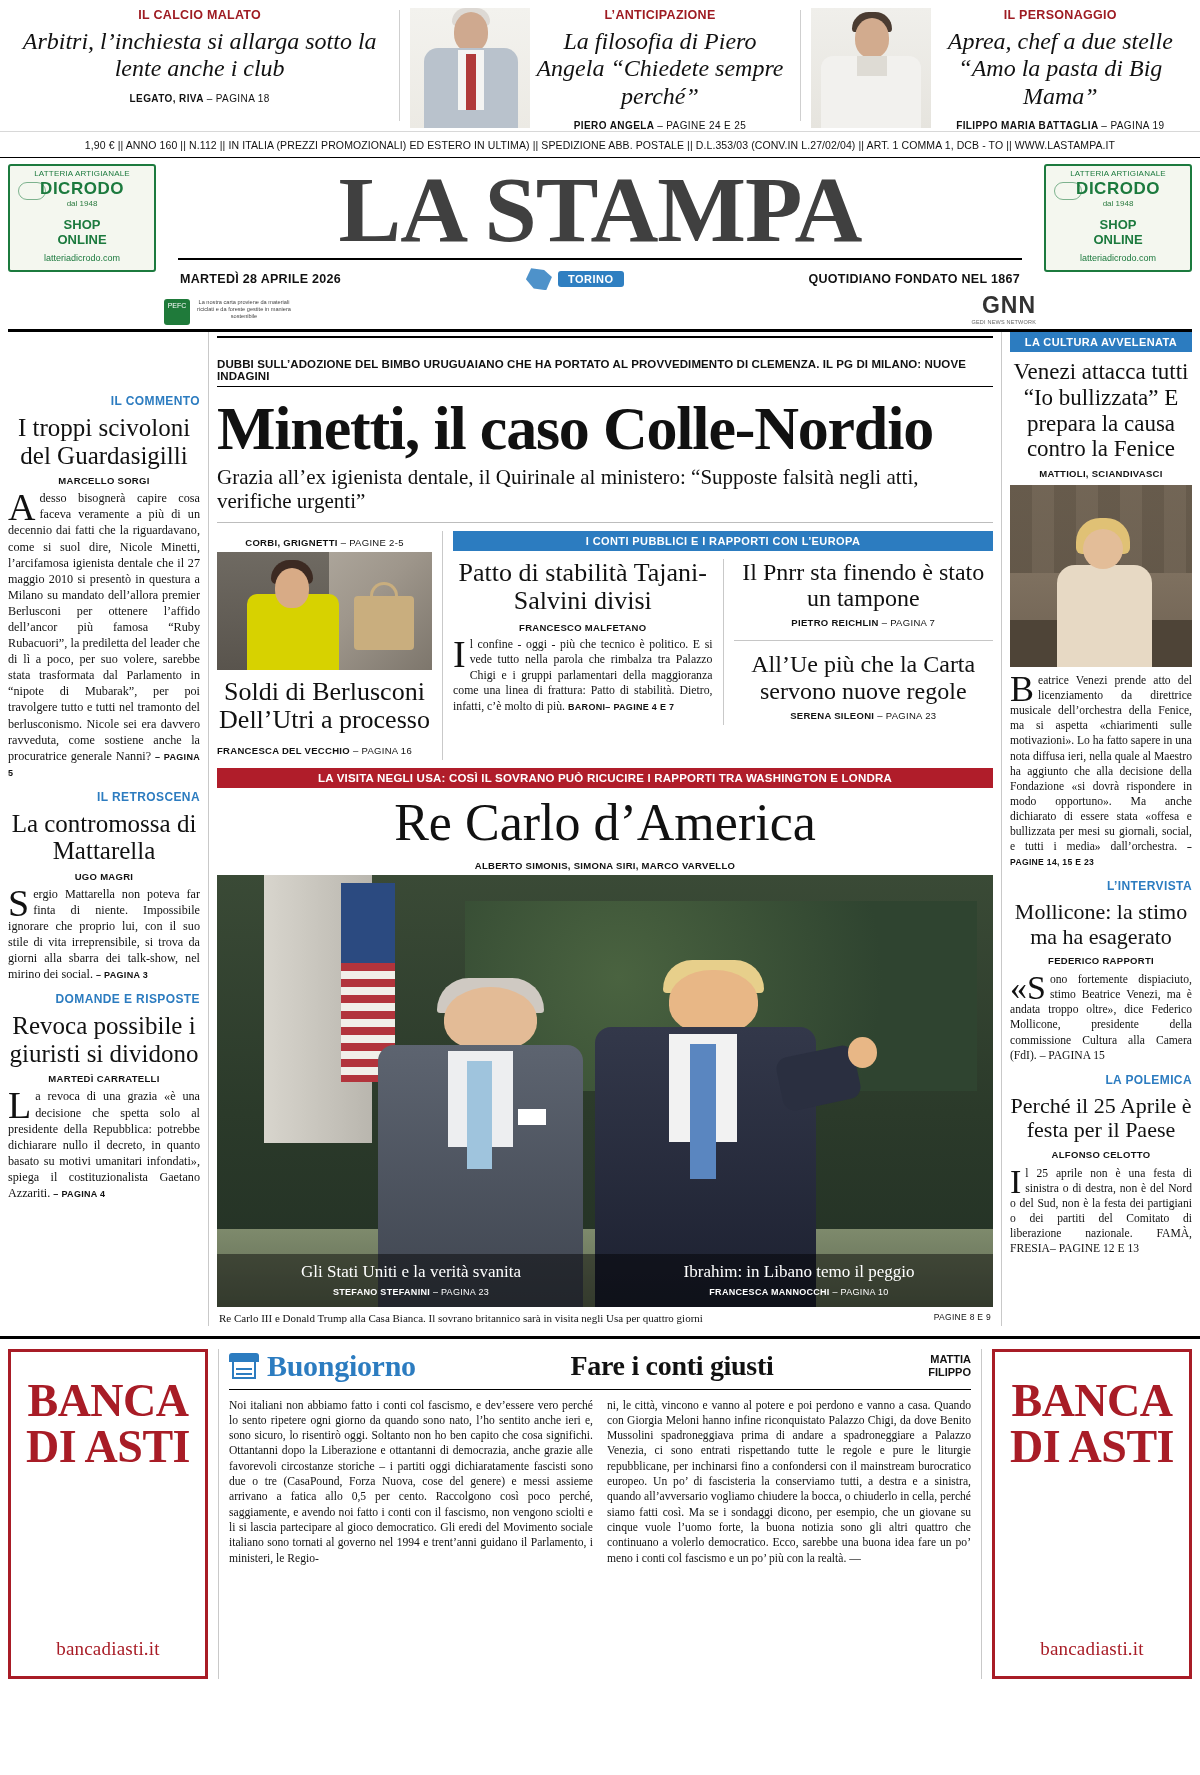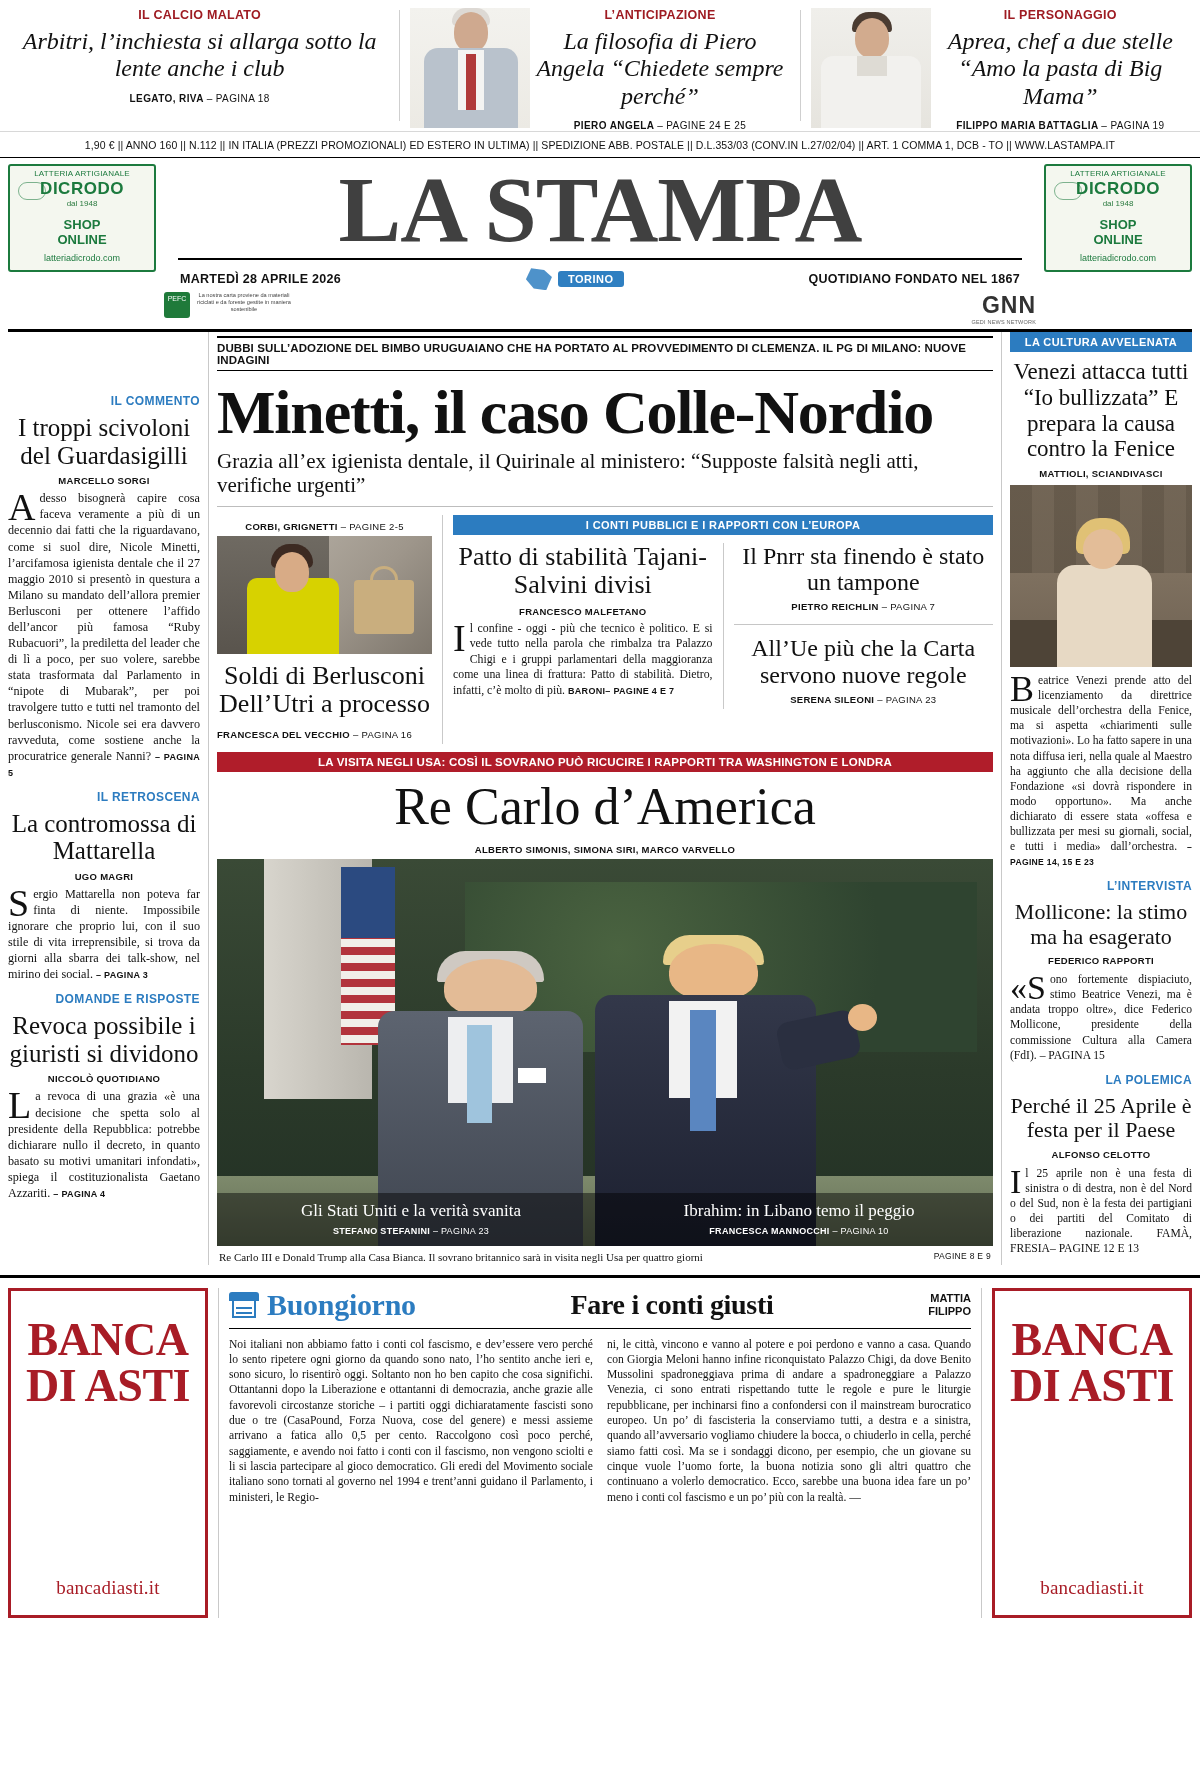--- a/index.html
+++ b/index.html
@@ -77,42 +77,42 @@
   .mast-date, .mast-founded {
     font-family:"Liberation Sans", sans-serif; font-size:12.5px; font-weight:bold; letter-spacing:.3px;
   }
   .mast-city { display:flex; align-items:center; gap:6px; }
   .city-map { width:26px; height:22px; background:#2f7fc1; clip-path:polygon(20% 0,70% 8%,100% 40%,78% 100%,30% 92%,0 50%); opacity:.85; }
   .city-badge {
     background:#2f7fc1; color:#fff; font-family:"Liberation Sans", sans-serif;
     font-size:11px; font-weight:bold; padding:2px 10px; border-radius:3px; letter-spacing:.5px;
   }
 
-  .mast-foot { display:flex; justify-content:space-between; align-items:flex-start; padding:2px 8px 0 8px; }
+  .mast-foot { display:flex; justify-content:space-between; align-items:flex-end; padding:2px 8px 0 8px; }
   .pefc { display:flex; gap:6px; align-items:flex-start; }
   .pefc-logo { width:26px; height:26px; background:#1f7a3a; border-radius:3px; color:#fff; font-family:"Liberation Sans",sans-serif; font-size:7px; text-align:center; line-height:1.05; padding-top:3px; }
   .pefc-text { font-family:"Liberation Sans", sans-serif; font-size:5.6px; line-height:1.25; color:#444; width:96px; }
   .gnn { text-align:right; font-family:"Liberation Sans", sans-serif; }
   .gnn .g { font-size:23px; font-weight:bold; letter-spacing:1px; color:#333; }
   .gnn .s { font-size:5.5px; color:#666; letter-spacing:.2px; }
 
   .black-rule { height:3px; background:#000; margin:4px 8px 0 8px; }
 
   
   .main { display:flex; padding:0 8px; gap:0; }
   .left-col { width:200px; flex:none; padding-right:8px; }
   .center-col { flex:1; padding:0 8px; border-left:1px solid #c9c9c9; border-right:1px solid #c9c9c9; }
   .right-col { width:190px; flex:none; padding-left:8px; }
 
   
   .lead-kicker {
     font-family:"Liberation Sans", sans-serif;
     font-size:11.5px; font-weight:bold; letter-spacing:.1px;
     border-top:2px solid #000; border-bottom:1px solid #000;
-    padding:4px 0 4px 0; margin-top:4px;
+    padding:20px 0 4px 0; margin-top:4px;
   }
   .lead-title {
     font-size:62px; font-weight:bold; line-height:1.0; letter-spacing:-1.2px;
     margin:10px 0 6px 0;
   }
   .lead-sub { font-size:21px; line-height:1.15; margin-bottom:8px; }
   .lead-hr { height:1px; background:#bdbdbd; margin:2px 0 8px; }
 
   
   .bluebar {
@@ -156,21 +156,21 @@
   .photo-berlu { width:100%; height:118px; position:relative; overflow:hidden; background:#cfcac2; }
   .photo-berlu .bg { position:absolute; inset:0; background:linear-gradient(135deg,#bdb7ad 0%,#9e968b 60%,#7d766c 100%); }
   .photo-berlu .wall { position:absolute; left:0; top:0; width:52%; height:100%; background:linear-gradient(180deg,#6f6a62,#59544d); }
   .photo-berlu .jacket { position:absolute; left:30px; top:42px; width:92px; height:76px; background:#d7d200; border-radius:10px 10px 0 0; }
   .photo-berlu .face { position:absolute; left:58px; top:16px; width:34px; height:40px; background:#d8ab86; border-radius:50% 50% 45% 45%; }
   .photo-berlu .hair { position:absolute; left:54px; top:8px; width:42px; height:24px; background:#3c2a22; border-radius:20px 20px 6px 6px; }
   .photo-berlu .bag { position:absolute; right:18px; top:44px; width:60px; height:54px; background:#c9ae7e; border-radius:4px; }
   .photo-berlu .bagh { position:absolute; right:34px; top:30px; width:28px; height:18px; border:3px solid #c9ae7e; border-bottom:none; border-radius:14px 14px 0 0; }
 
   
-  .bigphoto { width:100%; height:387px; position:relative; overflow:hidden; background:#2c3d2e; }
+  .bigphoto { width:100%; height:432px; position:relative; overflow:hidden; background:#2c3d2e; }
   .bp-bg { position:absolute; inset:0; background:linear-gradient(180deg,#3a4a36 0%,#2b3a2a 55%,#223024 100%); }
   .bp-col { position:absolute; left:6%; top:0; width:14%; height:62%; background:linear-gradient(90deg,#d8d5cd,#b9b6ae); }
   .bp-flag { position:absolute; left:16%; top:2%; width:7%; height:46%; background:repeating-linear-gradient(180deg,#b2343c 0 8px,#f1efe9 8px 16px); }
   .bp-flag:after { content:""; position:absolute; left:0; top:0; width:100%; height:40%; background:#2b4a80; }
   .bp-hedge { position:absolute; left:32%; top:6%; width:66%; height:44%; background:radial-gradient(circle at 30% 40%, #4a6340, #2f4430 70%); }
   .bp-ground { position:absolute; left:0; bottom:0; width:100%; height:18%; background:linear-gradient(180deg,#7e8a6c,#5e6a52); }
   .bp-man1 { position:absolute; left:19%; top:26%; width:30%; height:74%; }
   .bp-man1 .hd { position:absolute; left:34%; top:0; width:40%; height:20%; background:#e3bb96; border-radius:50% 50% 44% 44%; }
   .bp-man1 .hr { position:absolute; left:31%; top:-3%; width:46%; height:11%; background:#cfc9c2; border-radius:40px 40px 4px 4px; }
   .bp-man1 .bd { position:absolute; left:6%; top:18%; width:88%; height:82%; background:linear-gradient(180deg,#5d6470,#3f4550); border-radius:16px 16px 0 0; }
@@ -373,21 +373,21 @@
 
       <div class="lbl-blue">IL RETROSCENA</div>
       <div class="left-head">La contromossa di Mattarella</div>
       <div class="byline">UGO MAGRI</div>
       <div class="body-text">
         <span>Sergio Mattarella non poteva far finta di niente. Impossibile ignorare che proprio lui, con il suo stile di vita irreprensibile, si trova da giorni alla sbarra dei talk-show, nel mirino dei social. </span><span class="pg">– PAGINA 3</span>
       </div>
 
       <div class="lbl-blue">DOMANDE E RISPOSTE</div>
       <div class="left-head">Revoca possibile i giuristi si dividono</div>
-      <div class="byline">NICCOLÒ QUOTIDIANO</div>
+      <div class="byline">MARTEDÌ CARRATELLI</div>
       <div class="body-text">
         <span>La revoca di una grazia «è una decisione che spetta solo al presidente della Repubblica: potrebbe dichiarare nullo il decreto, in quanto basato su motivi umanitari infondati», spiega il costituzionalista Gaetano Azzariti. </span><span class="pg">– PAGINA 4</span>
       </div>
     </div>
 
     <div class="center-col">
 
       <div class="lead-kicker">DUBBI SULL’ADOZIONE DEL BIMBO URUGUAIANO CHE HA PORTATO AL PROVVEDIMENTO DI CLEMENZA. IL PG DI MILANO: NUOVE INDAGINI</div>
       <div class="lead-title">Minetti, il caso Colle-Nordio</div>
       <div class="lead-sub">Grazia all’ex igienista dentale, il Quirinale al ministero: “Supposte falsità negli atti, verifiche urgenti”</div>

